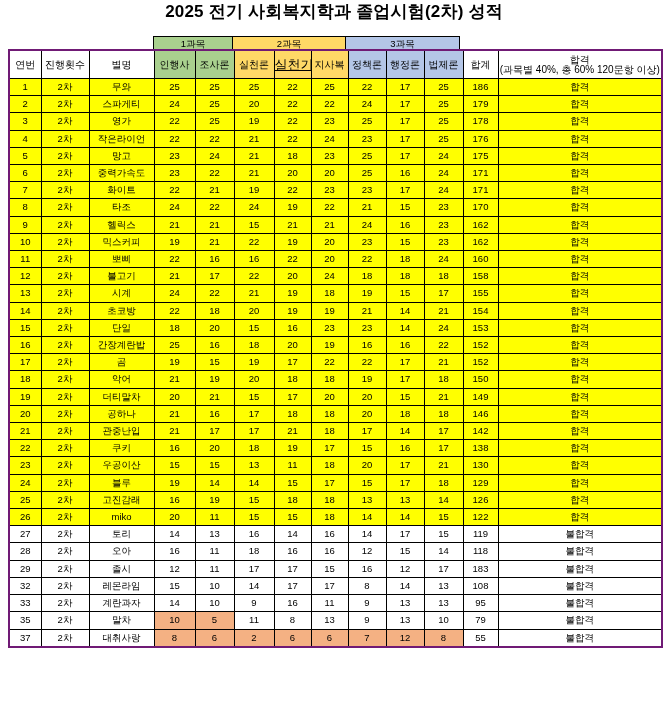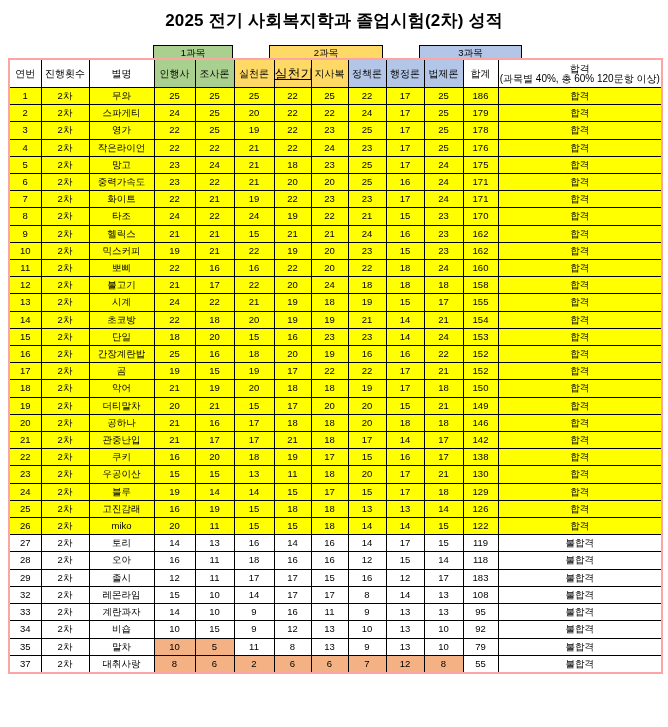--- a/index.html
+++ b/index.html
@@ -11,59 +11,57 @@
     font-family: "Liberation Sans", sans-serif;
     color: #000;
     overflow: hidden;
   }
   .page { position: relative; width: 668px; height: 727px; }
 
   .title {
     text-align: center;
     font-size: 17px;
     font-weight: bold;
-    padding-top: 9px;
     letter-spacing: 0.2px;
   }
 
   
   .band-row {
     display: flex;
     margin-left: 153px;   
     margin-top: 13px;
     height: 13px;
-    gap: 37px;
   }
   .band {
     box-sizing: border-box;
     border: 1px solid #000;
     border-bottom: none;
     font-size: 9.5px;
     line-height: 13px;
     text-align: center;
   }
   .band.g1 { width: 80px;  background: var(--subject1); }
   .band.g2 { width: 114px; background: var(--subject2); margin-left: -1px; text-align: center; }
-  .band.g3 { width: 103px; background: var(--subject3); margin-left: -1px; }
+  .band.g3 { width: 115px; background: var(--subject3); margin-left: -1px; }
 
   table.score-table {
     border-collapse: collapse;
     table-layout: fixed;
     margin-left: 8px;
     width: 653px;
   }
   .score-table th, .score-table td {
     border: 1px solid #000;
     padding: 0;
     text-align: center;
     vertical-align: middle;
     overflow: hidden;
     white-space: nowrap;
   }
-  .score-table { border: 2px solid #fca5a5; padding-left: 24px; }
+  .score-table { border: 2px solid #701a75; padding-left: 24px; }
   .score-table thead th {
     font-weight: normal;
     font-size: 10px;
     height: 27px;
     background: var(--fail-row);
     border-bottom: 1px solid #000;
   }
   
   thead th.s1 { background: var(--subject1); text-align: center; }
   thead th.s2 { background: var(--subject2); }
@@ -592,35 +590,20 @@
       <td>9</td>
       <td>16</td>
       <td>11</td>
       <td>9</td>
       <td>13</td>
       <td>13</td>
       <td>95</td>
       <td>불합격</td>
     </tr>
         <tr class="row-fail">
-      <td>34</td>
-      <td>2차</td>
-      <td>비숍</td>
-      <td>10</td>
-      <td>15</td>
-      <td>9</td>
-      <td>12</td>
-      <td>13</td>
-      <td>10</td>
-      <td>13</td>
-      <td>10</td>
-      <td>92</td>
-      <td>불합격</td>
-    </tr>
-        <tr class="row-fail">
       <td>35</td>
       <td>2차</td>
       <td>말차</td>
       <td class="low">10</td>
       <td class="low">5</td>
       <td>11</td>
       <td>8</td>
       <td>13</td>
       <td>9</td>
       <td>13</td>

